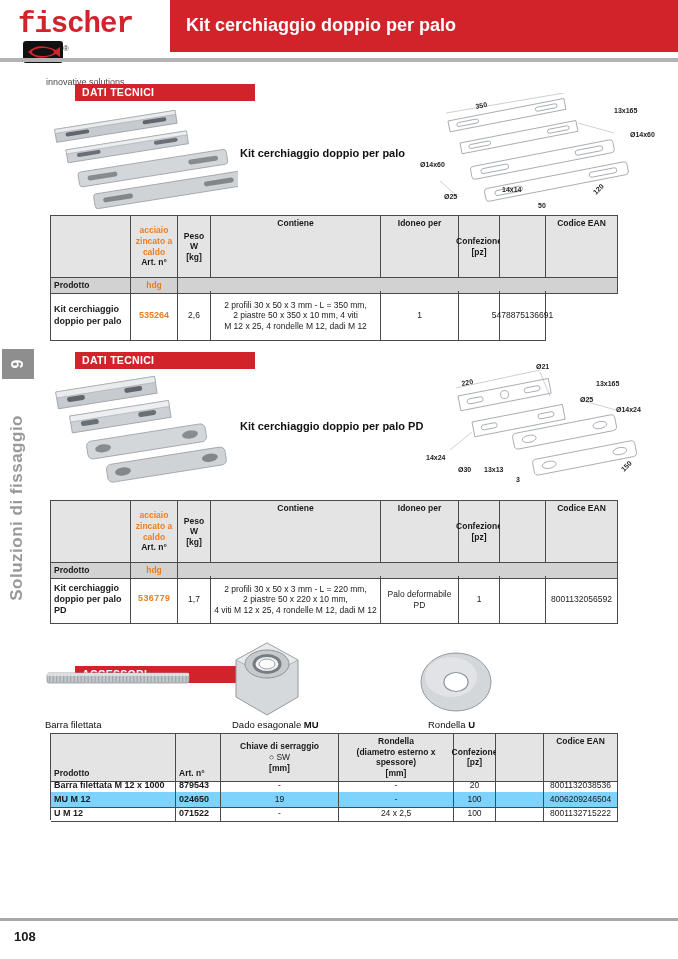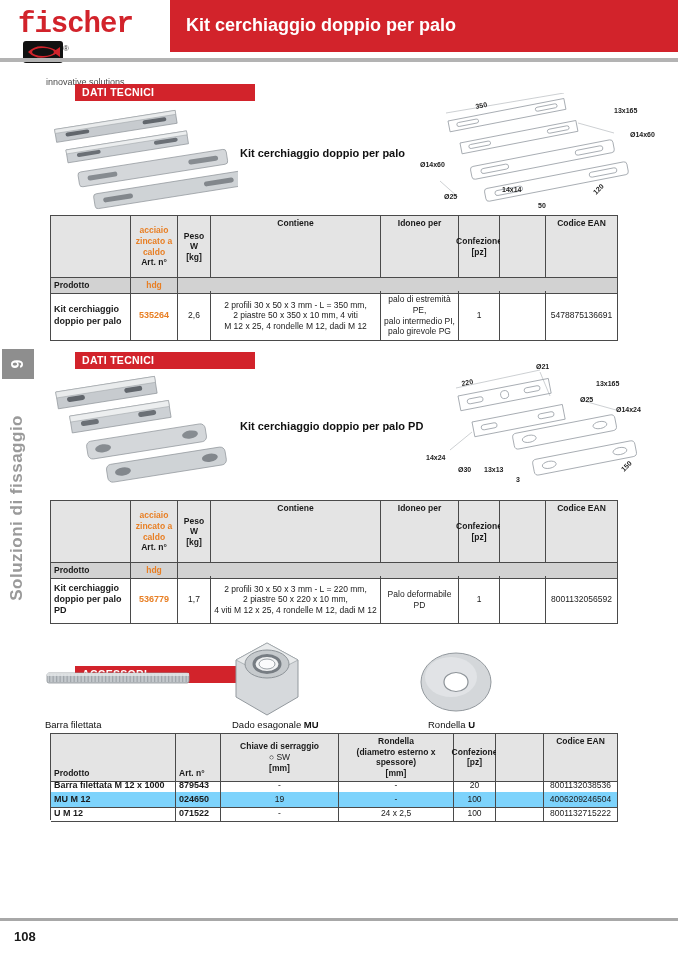--- a/index.html
+++ b/index.html
@@ -179,23 +179,20 @@
       <div class="cell band"></div>
     </div>
     <div class="row t-main" style="height:50px;">
       <div class="cell left bold" style="font-size:9px;">Kit cerchiaggio
 doppio per palo</div>
       <div class="cell orange bold" style="font-size:9px;">535264</div>
       <div class="cell">2,6</div>
       <div class="cell">2 profili 30 x 50 x 3 mm - L = 350 mm,
 2 piastre 50 x 350 x 10 mm, 4 viti
 M 12 x 25, 4 rondelle M 12, dadi M 12</div>
-      <div class="cell">palo di estremità PE,
-palo intermedio PI,
-palo girevole PG</div>
       <div class="cell">1</div>
       <div class="cell"></div>
       <div class="cell">5478875136691</div>
     </div>
   </div>
 
   <div class="banner" style="top:352px;">DATI TECNICI</div>
 
   <svg class="abs" style="left:48px;top:366px;" width="200" height="118" viewBox="0 0 200 118">
     <g transform="rotate(-9 100 59)">
@@ -292,21 +289,21 @@
     </div>
     <div class="row t-band" style="height:13px;">
       <div class="cell band left" style="justify-content:center;">Prodotto</div>
       <div class="cell band orange">hdg</div>
       <div class="cell band"></div>
     </div>
     <div class="row t-main" style="height:48px;">
       <div class="cell left bold" style="font-size:9px;">Kit cerchiaggio
 doppio per palo
 PD</div>
-      <div class="cell orange bold" style="font-size:9px;">536779</div>
+      <div class="cell orange bold" style="font-size:9px;font-family:Liberation Mono, monospace;">536779</div>
       <div class="cell">1,7</div>
       <div class="cell">2 profili 30 x 50 x 3 mm - L = 220 mm,
 2 piastre 50 x 220 x 10 mm,
 4 viti M 12 x 25, 4 rondelle M 12, dadi M 12</div>
       <div class="cell">Palo deformabile PD</div>
       <div class="cell">1</div>
       <div class="cell"></div>
       <div class="cell">8001132056592</div>
     </div>
   </div>

